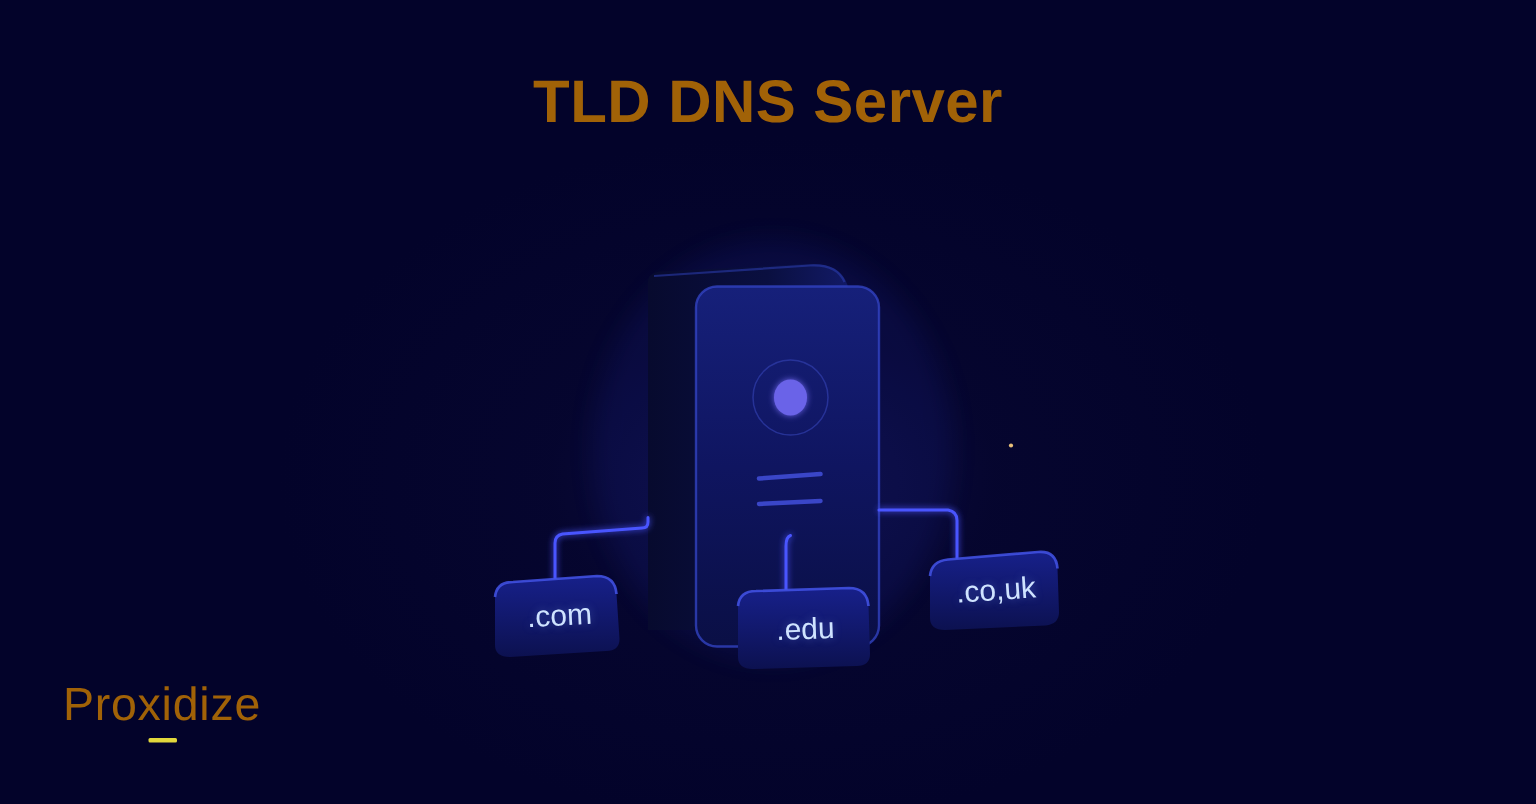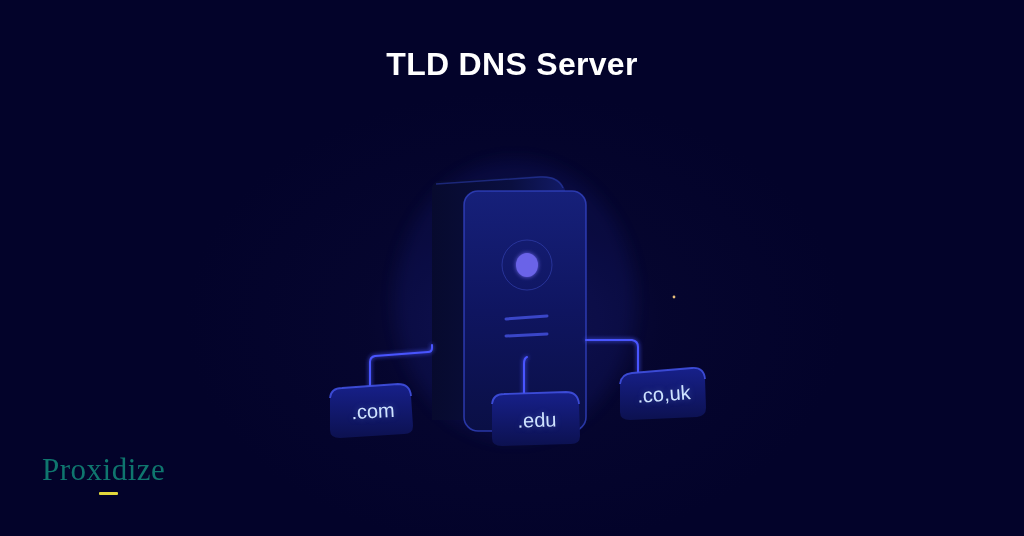--- a/index.html
+++ b/index.html
@@ -20,34 +20,33 @@
       width: 1024px; height: 536px;
       background:
         radial-gradient(ellipse 330px 230px at 515px 320px, rgba(22,22,90,0.55) 0%, rgba(10,10,55,0.35) 45%, rgba(3,3,42,0) 100%),
         #03032a;
     }
     .title {
       position: absolute;
       left: 0; right: 0;
       top: 46px;
       text-align: center;
-      color: #ffffff;
-      font-size: 32px;
+      color: #a16207;
+      font-size: 40px;
       font-weight: 700;
       letter-spacing: 0.3px;
     }
     .logo {
       position: absolute;
       left: 42px;
       top: 452px;
-      color: #0f766e;
+      color: #a16207;
       font-size: 31px;
       font-weight: 400;
       letter-spacing: 0.5px;
-      font-family: Liberation Serif, serif;
     }
     .logo-underline {
       position: absolute;
       left: 99px;
       top: 492px;
       width: 19px;
       height: 3px;
       background: #e2d83c;
       border-radius: 1px;
     }

